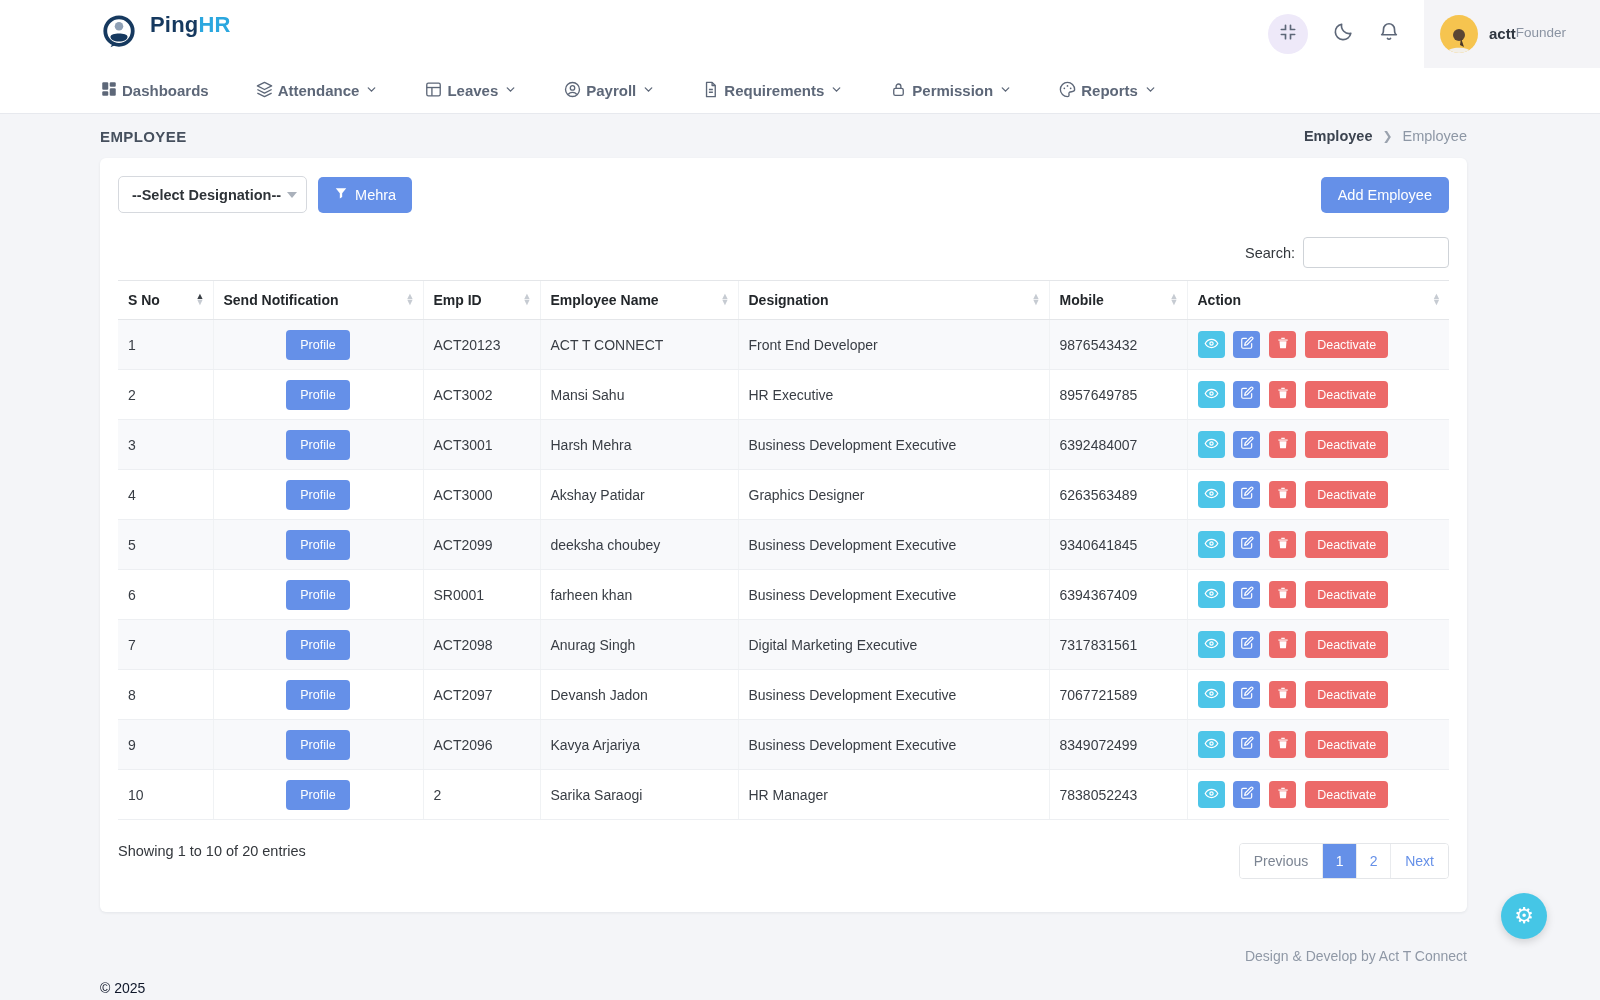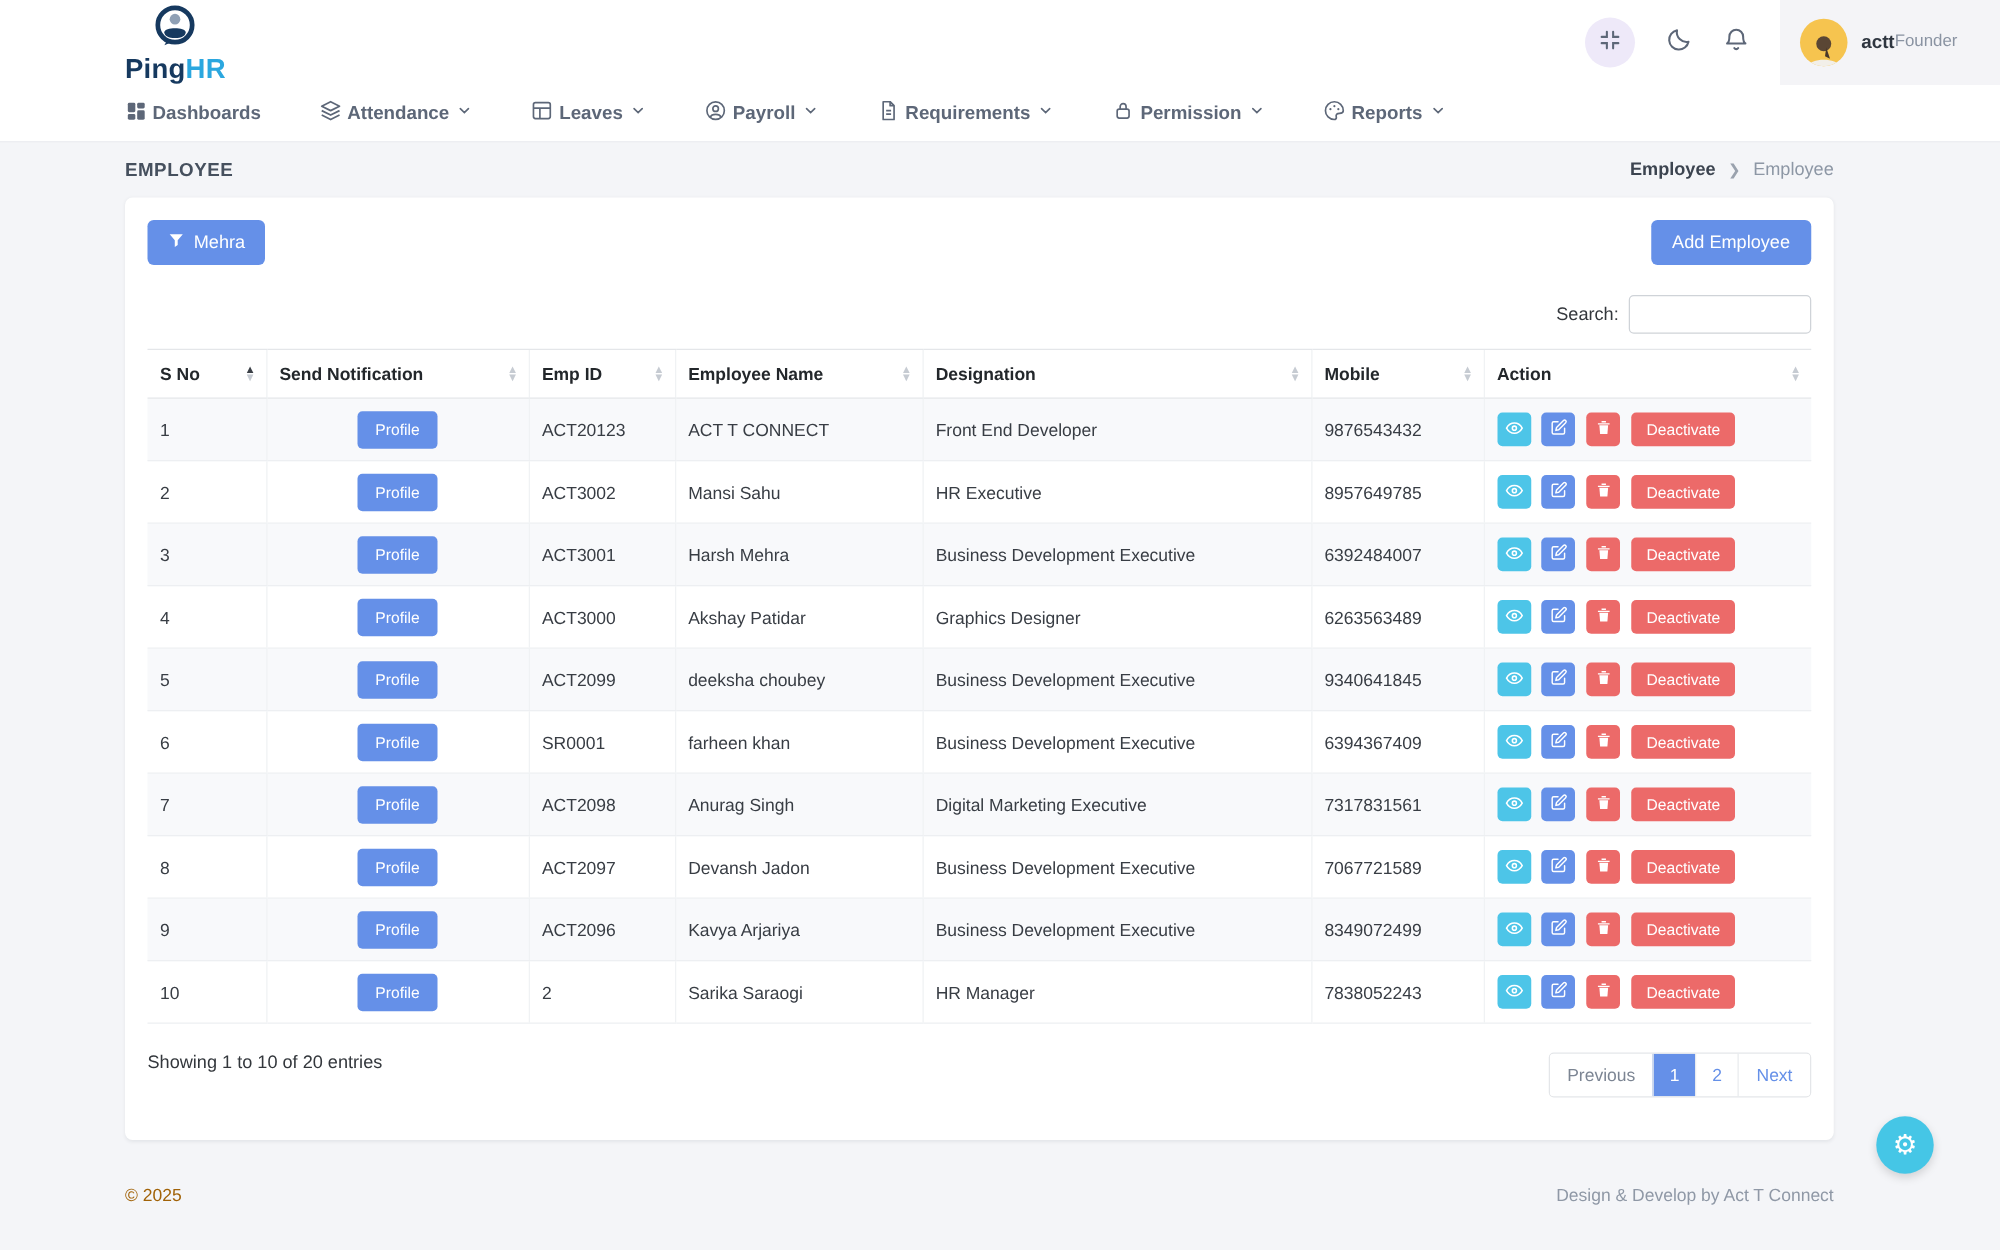--- a/index.html
+++ b/index.html
@@ -1,20 +1,20 @@
 <!DOCTYPE html>
 <html><head>
 <meta charset="utf-8">
 <style>
   * { margin:0; padding:0; box-sizing:border-box; }
   html,body { width:1600px; height:1000px; font-family:"Liberation Sans", sans-serif; background:#f4f5f8; overflow:hidden; }
 
   
   .topbar { height:68px; background:#fff; display:flex; align-items:center; justify-content:space-between; padding-left:100px; }
-  .logo { display:flex; flex-direction:column; align-items:center; gap:0; }
+  .logo { display:flex; flex-direction:row; gap:12px; }
   .logo-text { font-size:22px; font-weight:bold; letter-spacing:.2px; line-height:1; }
   .logo-text .p1 { color:#16395f; }
   .logo-text .p2 { color:#2ba7df; }
   .topbar-right { display:flex; align-items:center; height:68px; }
   .round-icon { width:40px; height:40px; border-radius:50%; display:flex; align-items:center; justify-content:center; margin-right:24px; cursor:pointer; }
   .compress-circle { background:#eee9f9; }
   .plain-icon { margin-right:24px; cursor:pointer; display:flex; align-items:center; }
   .user-block { height:68px; background:#f4f4f7; display:flex; align-items:center; gap:11px; padding:0 34px 0 16px; cursor:pointer; }
   .avatar { width:38px; height:38px; border-radius:50%; background:#f6c44f; overflow:hidden; display:flex; align-items:flex-end; justify-content:center; }
   .user-meta { display:flex; flex-direction:row; line-height:1.25; }
@@ -77,21 +77,21 @@
   .showing-text { font-size:14.5px; color:#33373c; align-self:flex-start; }
   .pagination { display:flex; border:1px solid #e4e6e9; border-radius:4px; overflow:hidden; }
   .page-item { min-width:34px; height:34px; display:flex; align-items:center; justify-content:center; font-size:14px; background:#fff; cursor:pointer; border-left:1px solid #e9ebee; }
   .page-item:first-child { border-left:none; padding:0 14px; color:#7c8593; }
   .page-item.num { color:#6590e8; }
   .page-item.active { background:#6590e8; color:#fff; }
   .page-item.next { color:#6590e8; padding:0 14px; }
 
   
   .footer { display:flex; justify-content:space-between; margin-top:36px; font-size:14px; }
-  .copyright { color:#a16207; }
+  .copyright { color:#0f172a;margin-top:32px; }
   .credit { color:#8f98a6; }
 
   .fab-gear { position:fixed; right:53px; bottom:61px; width:46px; height:46px; border-radius:50%; background:#45c6e6; color:#fff; display:flex; align-items:center; justify-content:center; font-size:22px; cursor:pointer; box-shadow:0 3px 8px rgba(0,0,0,.15); }
 </style>
 </head>
 <body>
 
 <div class="topbar">
   <div class="logo">
     <span>
@@ -257,20 +257,24 @@
     <div class="breadcrumb">
       <span class="bc-parent">Employee</span>
       <span class="bc-sep">❯</span>
       <span class="bc-current">Employee</span>
     </div>
   </div>
 
   <div class="card">
 
     <div class="filter-row">
+      <div class="select-box">
+        <span>--Select Designation--</span>
+        <span class="caret-down"></span>
+      </div>
       <button class="btn btn-primary btn-filter">
         <span>
           <svg width="14" height="14" viewBox="0 0 24 24" fill="#fff">
               <path d="M3 4h18l-7 8.5V19l-4 2.5v-9L3 4z"></path>
             </svg>
         </span>
         <span>Mehra</span>
       </button>
       <div class="flex-spacer"></div>
       <button class="btn btn-primary btn-add">Add Employee</button>

